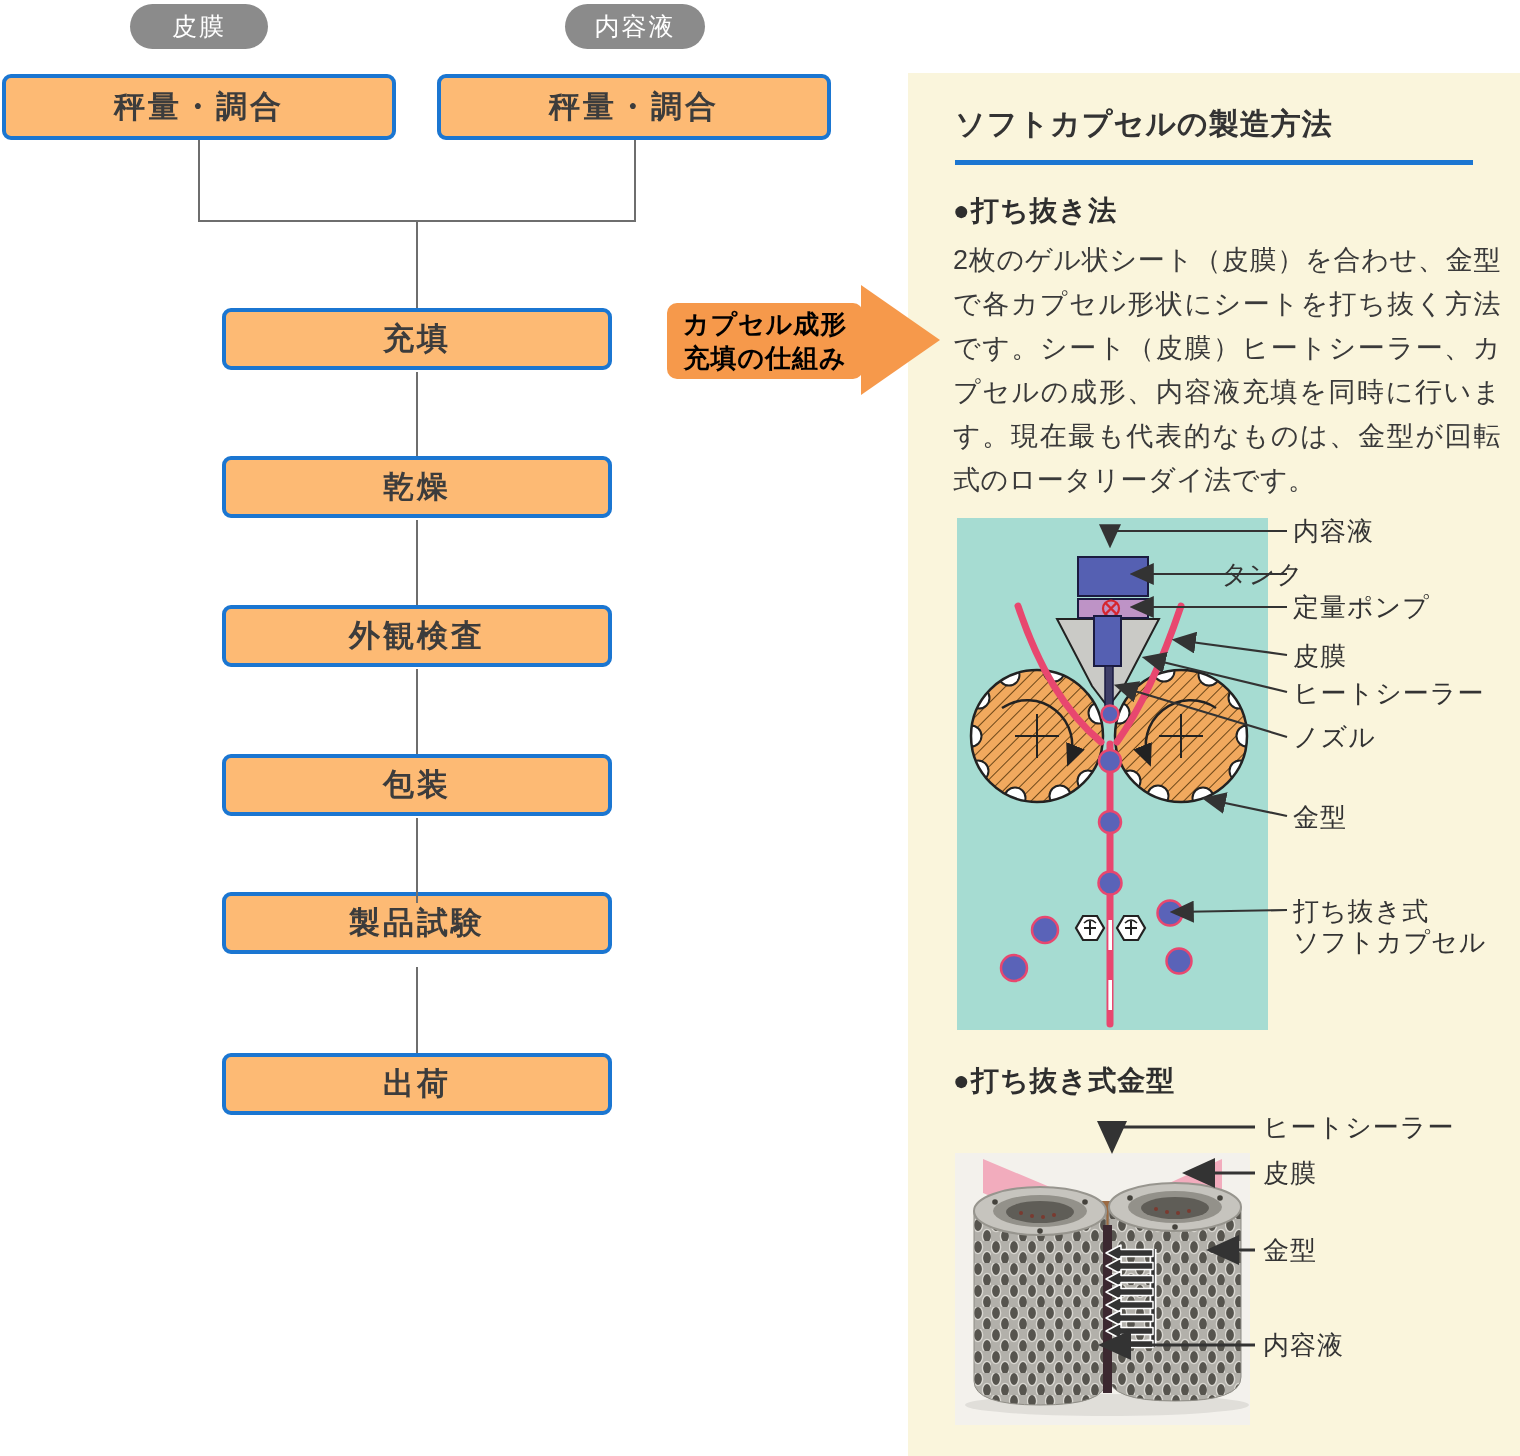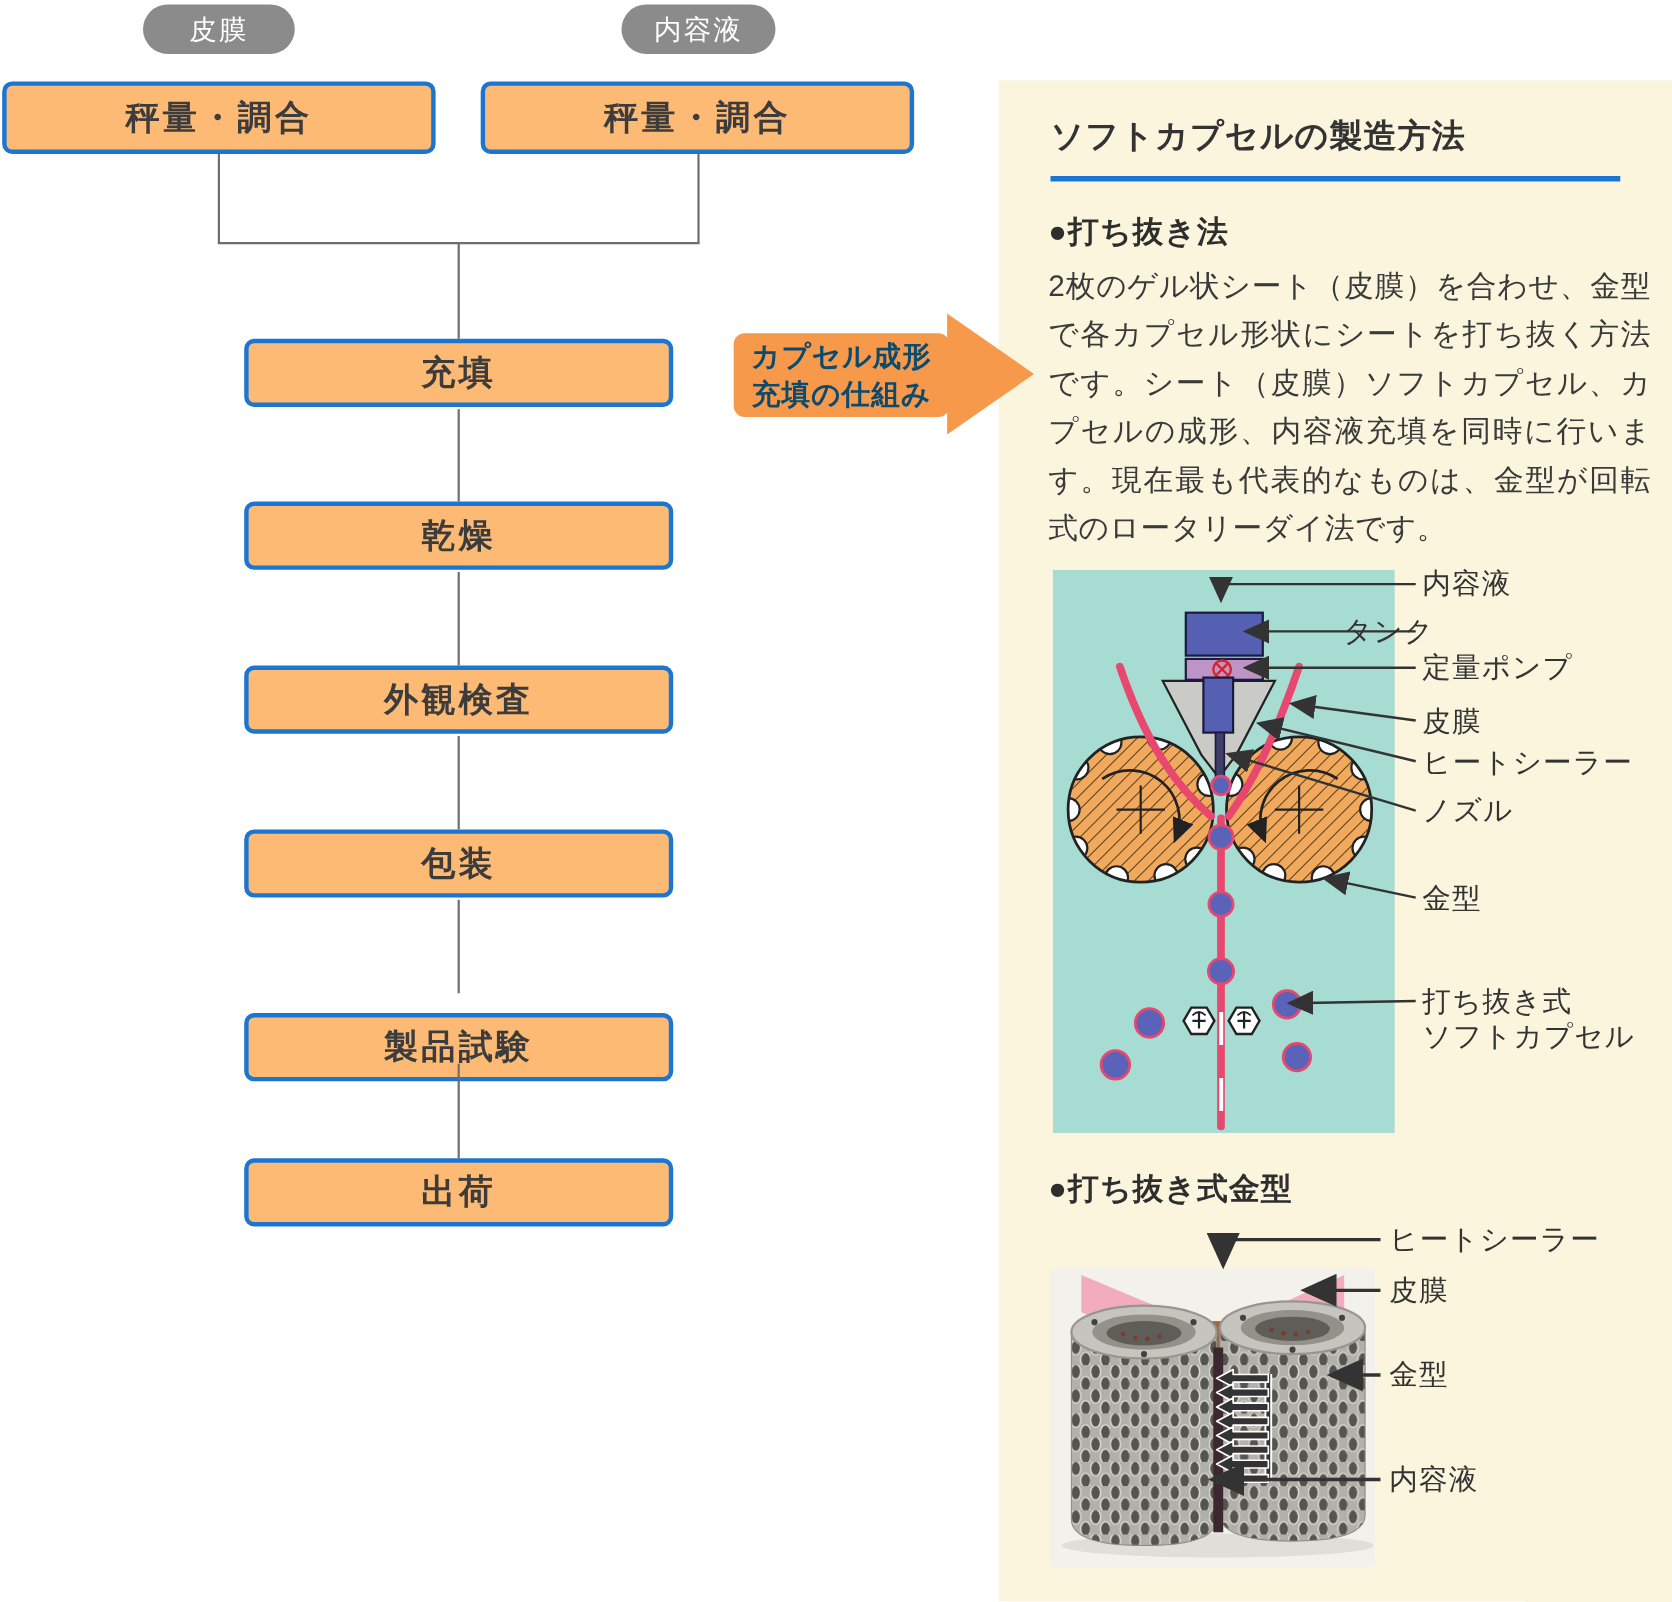--- a/index.html
+++ b/index.html
@@ -19,21 +19,21 @@
     position:absolute;background:#fdba74;border:4px solid #1b76d1;border-radius:9px;
     display:flex;align-items:center;justify-content:center;
     font-size:31px;font-weight:600;color:#3c3c3c;letter-spacing:3px;box-sizing:border-box;
   }
   .topbox{left:0;width:394px;height:66px;top:74px;}
   .stepbox{left:222px;width:390px;height:62px;}
   
   .callout-body{
     position:absolute;left:667px;top:303px;width:196px;height:76px;border-radius:10px;
     background:#f6994b;display:flex;flex-direction:column;align-items:center;justify-content:center;
-    color:#0c4a6e;font-size:26px;font-weight:600;line-height:34px;z-index:3;letter-spacing:1px;
+    color:#000000;font-size:26px;font-weight:600;line-height:34px;z-index:3;letter-spacing:1px;
   }
   .callout-head{
     position:absolute;left:861px;top:285px;width:0;height:0;z-index:3;
     border-top:55px solid transparent;border-bottom:55px solid transparent;
     border-left:79px solid #f6994b;
   }
   
   .panel{position:absolute;left:908px;top:73px;width:612px;height:1383px;background:#faf5dc;}
   .panel-title{position:absolute;left:955px;top:104px;font-size:30px;font-weight:700;color:#333;letter-spacing:1px;}
   .title-rule{position:absolute;left:955px;top:160px;width:518px;height:5px;background:#1b76d1;}
@@ -70,39 +70,39 @@
 </div>
 <div class="flowbox stepbox" style="top:456px;">
   <span>乾燥</span>
 </div>
 <div class="flowbox stepbox" style="top:605px;">
   <span>外観検査</span>
 </div>
 <div class="flowbox stepbox" style="top:754px;">
   <span>包装</span>
 </div>
-<div class="flowbox stepbox" style="top:921px;">
+<div class="flowbox stepbox" style="top:892px;">
   <span>製品試験</span>
 </div>
 <div class="flowbox stepbox" style="top:1053px;">
   <span>出荷</span>
 </div>
 
 <div class="callout-body">
   <div>カプセル成形</div>
   <div>充填の仕組み</div>
 </div>
 <div class="callout-head"></div>
 
 <div class="panel"></div>
 <div class="panel-title">ソフトカプセルの製造方法</div>
 <div class="title-rule"></div>
 
 <div class="sec-heading" style="left:953px;top:192px;">●打ち抜き法</div>
-<div class="body-text">2枚のゲル状シート（皮膜）を合わせ、金型で各カプセル形状にシートを打ち抜く方法です。シート（皮膜）ソフトカプセル、カプセルの成形、内容液充填を同時に行います。現在最も代表的なものは、金型が回転式のロータリーダイ法です。</div>
+<div class="body-text">2枚のゲル状シート（皮膜）を合わせ、金型で各カプセル形状にシートを打ち抜く方法です。シート（皮膜）ヒートシーラー、カプセルの成形、内容液充填を同時に行います。現在最も代表的なものは、金型が回転式のロータリーダイ法です。</div>
 
 <svg class="abs" style="left:957px;top:518px;" width="311" height="512" viewBox="0 0 311 512">
   <defs>
     <pattern id="hatch" width="9" height="9" patternUnits="userSpaceOnUse" patternTransform="rotate(-45)">
       <rect width="9" height="9" fill="#f1a95e"></rect>
       <line x1="0" y1="0" x2="9" y2="0" stroke="#5c3a10" stroke-width="1.8"></line>
     </pattern>
     <clipPath id="dieL">
         <circle cx="80" cy="218" r="66"></circle>
       </clipPath>

